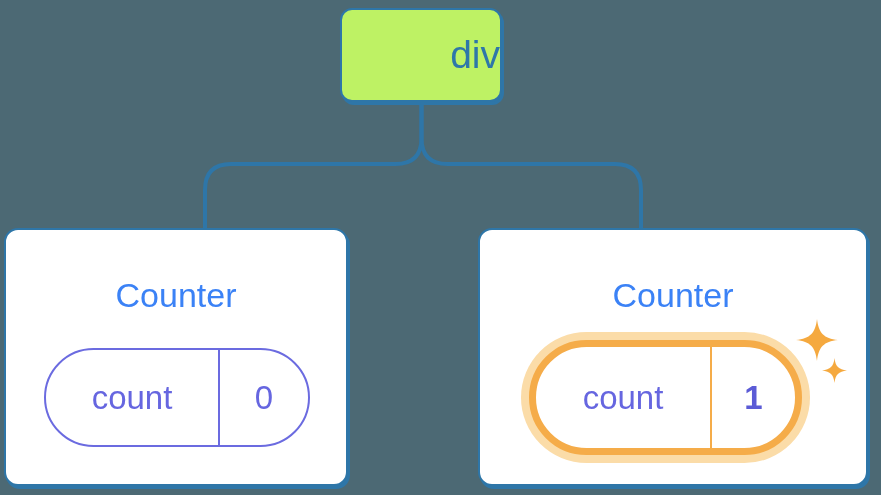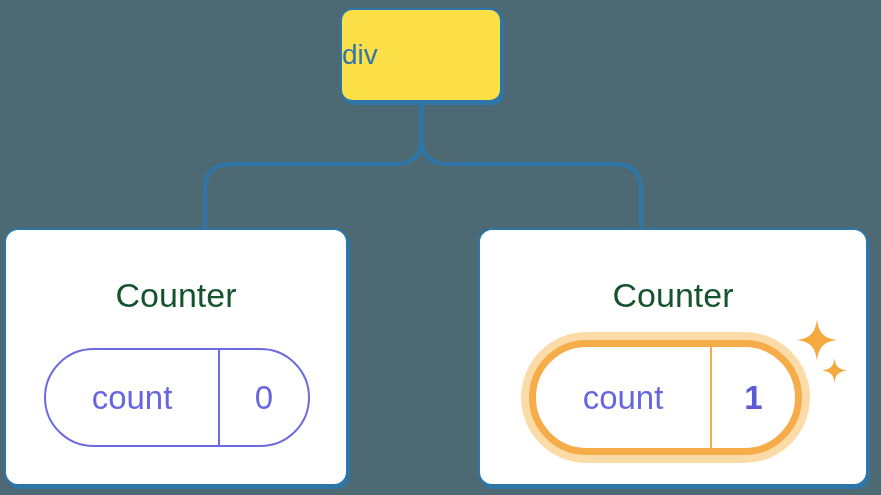--- a/index.html
+++ b/index.html
@@ -11,26 +11,26 @@
     font-family:"Liberation Sans", sans-serif;
   }
   .stage{position:absolute;inset:0;}
   svg.connectors{position:absolute;left:0;top:0;}
 
   
   .root-node{
     position:absolute;
     left:340px;top:8px;
     width:158px;height:90px;
-    background:#fde047;
+    background:#bef264;
     border:2px solid #2E76A8;
     border-radius:12px;
     box-shadow:2px 3px 0 #2E76A8;
-    display:flex;align-items:center;justify-content:flex-start;
-    font-size:28px;
+    display:flex;align-items:center;justify-content:flex-end;
+    font-size:39px;
     color:#2E77A9;
   }
 
   
   .card{
     position:absolute;
     top:228px;
     background:#FFFFFF;
     border:2px solid #2E76A8;
     border-radius:14px;
@@ -38,21 +38,21 @@
   }
   .card.left{left:4px;width:340px;height:254px;}
   .card.right{left:478px;width:386px;height:254px;}
 
   .card-title{
     position:absolute;
     top:46px;left:0;width:100%;
     text-align:center;
     font-size:34px;
     font-weight:500;
-    color:#14532d;
+    color:#3b82f6;
   }
 
   
   .pill{
     position:absolute;
     left:38px;top:118px;
     width:262px;height:95px;
     border:2px solid #6B6BE0;
     border-radius:999px;
     display:flex;

